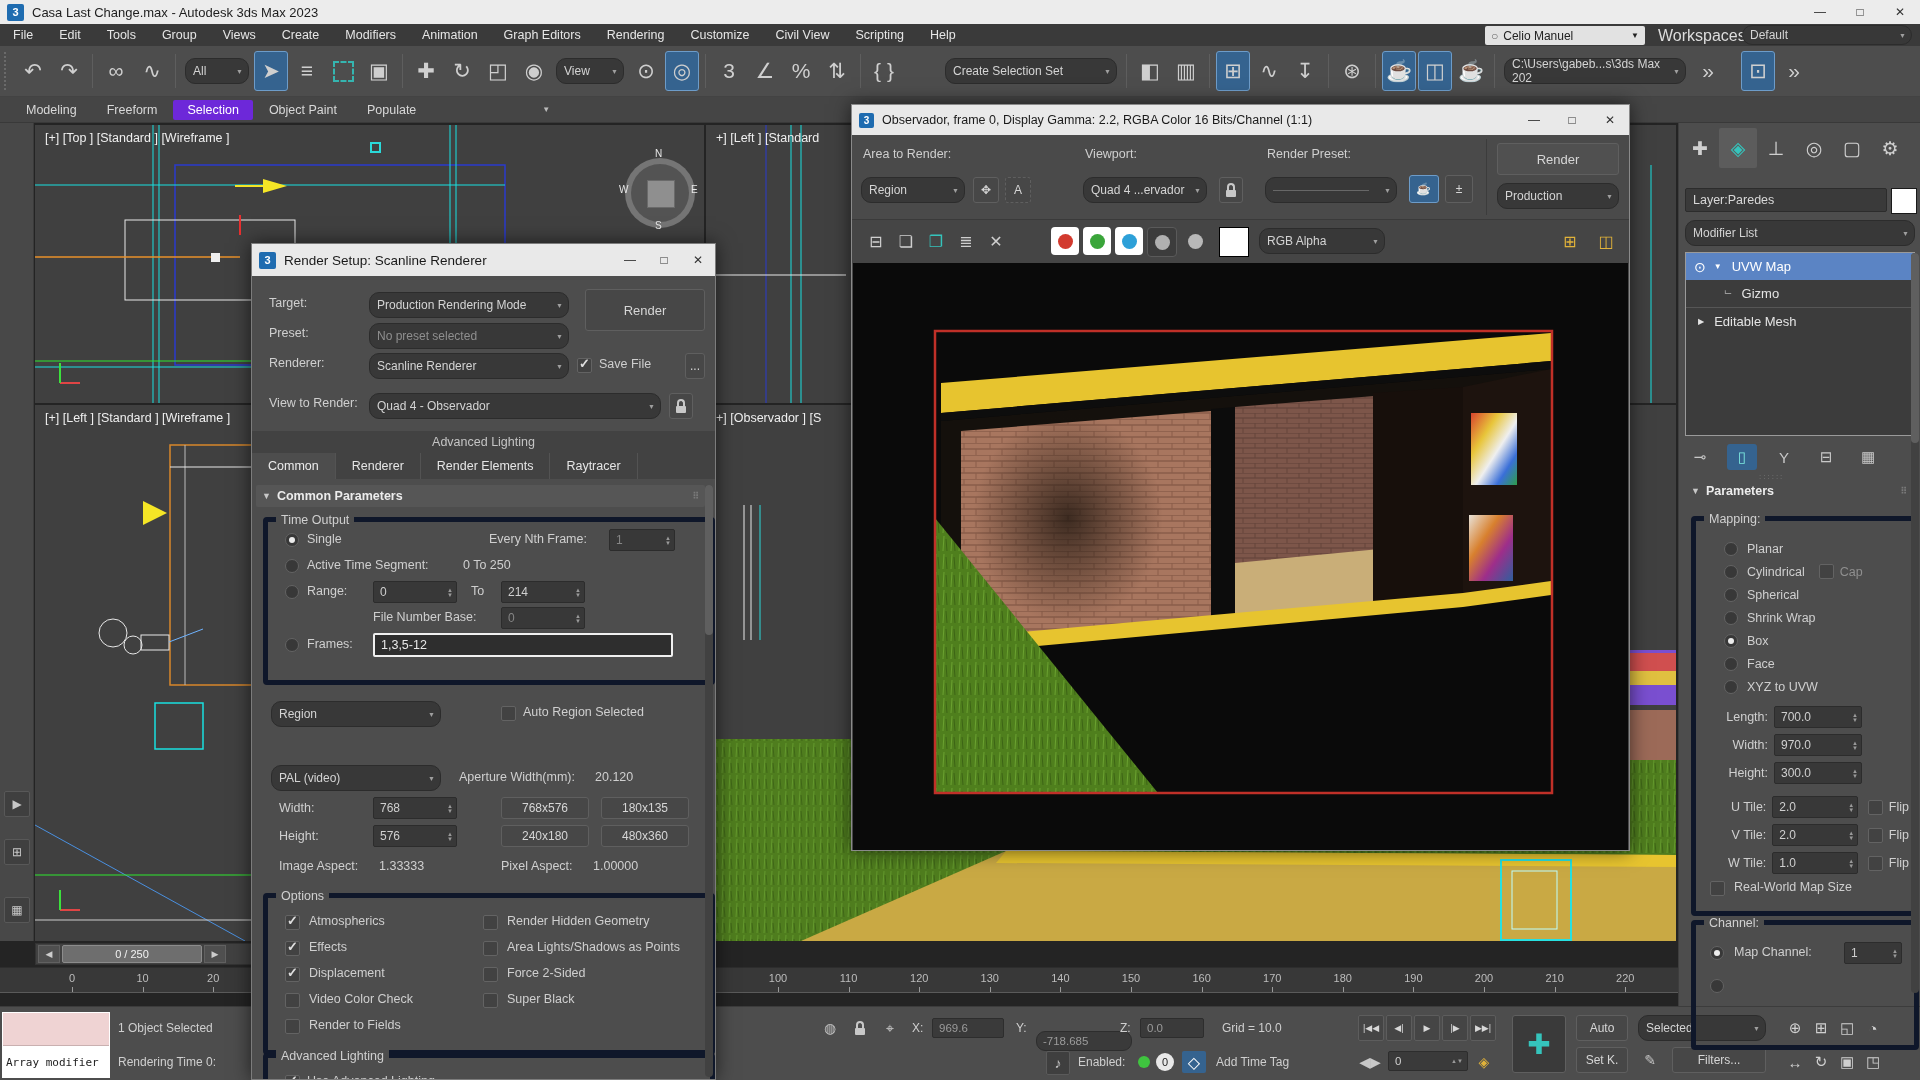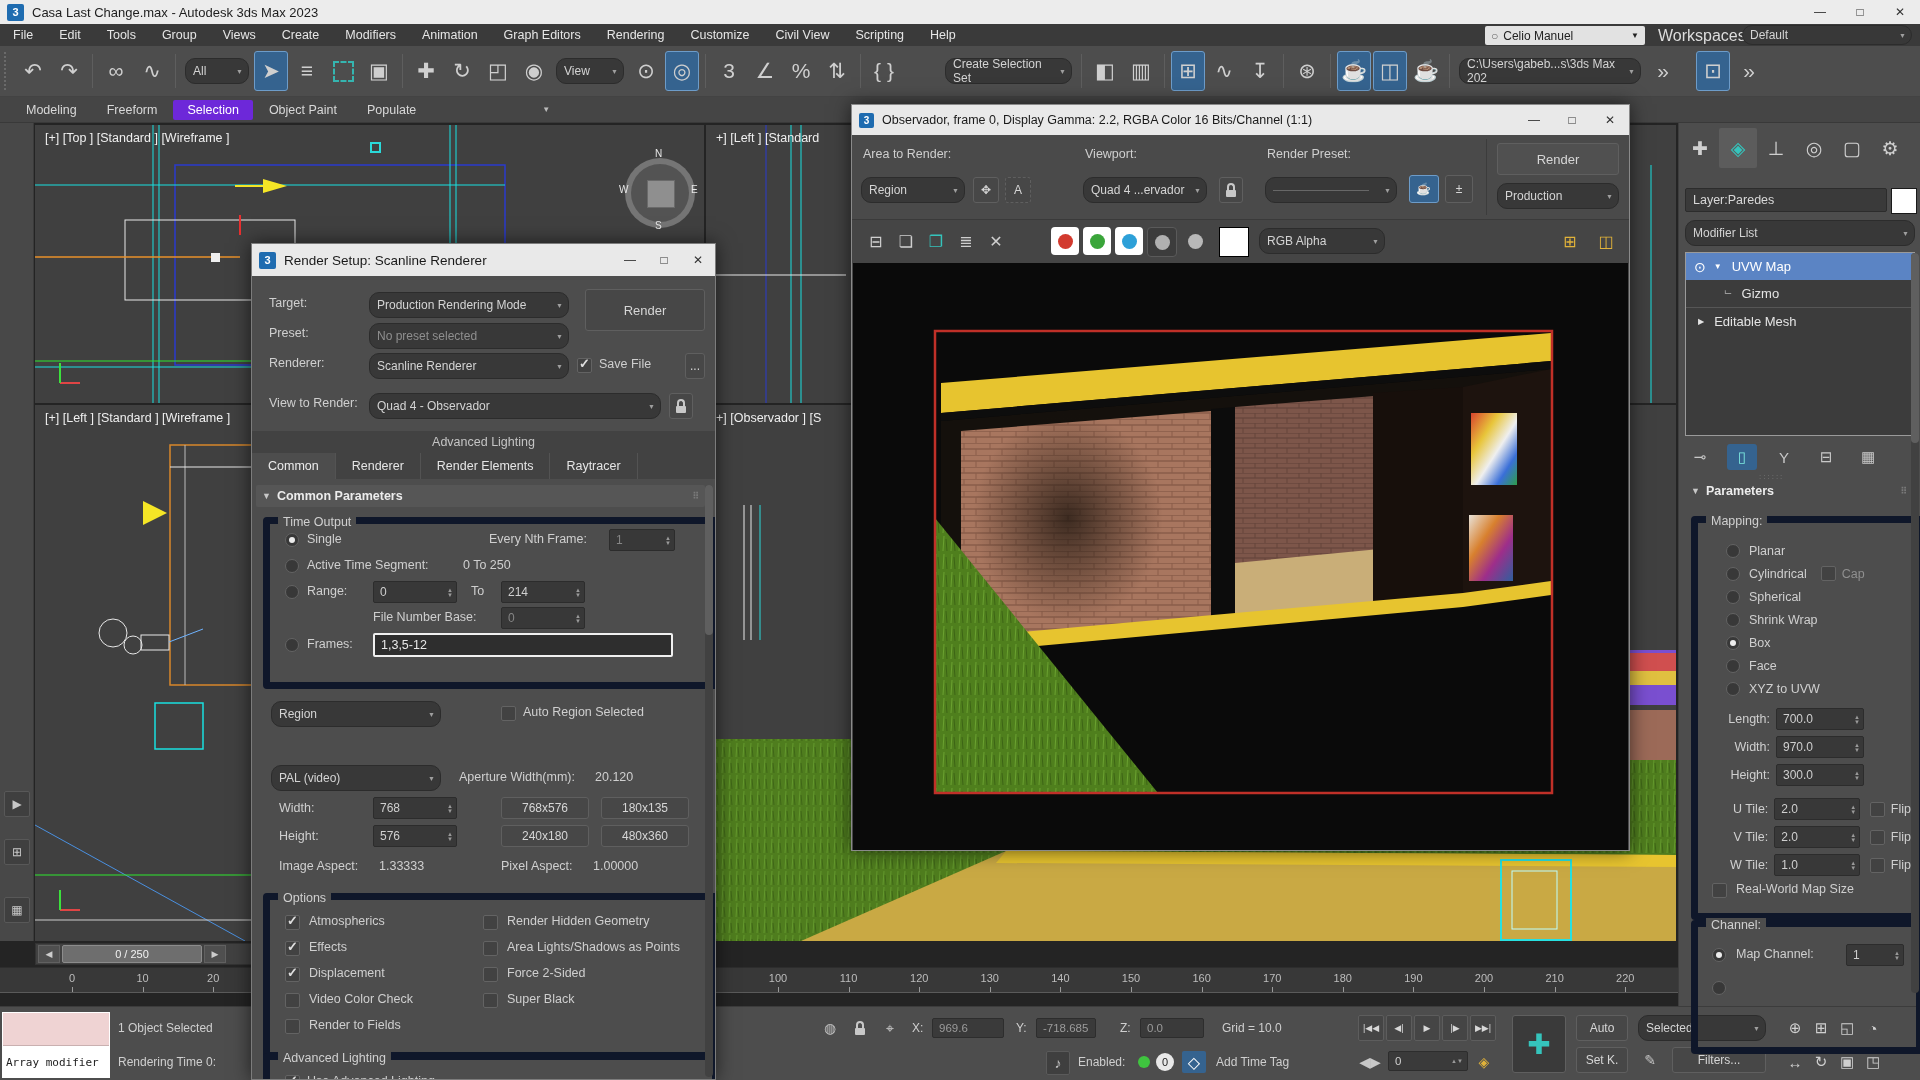--- a/index.html
+++ b/index.html
@@ -74,21 +74,21 @@
   .sfield{position:absolute;height:20px;background:#3a3a3a;border:1px solid #2d2d2d;border-radius:2px;
     color:#9b9b9b;font-size:11.5px;display:flex;align-items:center;padding-left:6px;box-sizing:border-box;}
   .sicon{position:absolute;width:24px;height:22px;color:#c8c8c8;font-size:14px;display:flex;
     align-items:center;justify-content:center;}
   .pb{width:26px;height:26px;background:#454545;border:1px solid #5d5d5d;border-radius:2px;color:#d8d8d8;
     font-size:9px;display:flex;align-items:center;justify-content:center;margin-right:2px;box-sizing:border-box;}
   .btn{background:#474747;border:1px solid #5f5f5f;border-radius:3px;color:#d6d6d6;font-size:12px;
     display:flex;align-items:center;justify-content:center;box-sizing:border-box;}
   .navi{width:26px;height:26px;color:#cfcfcf;font-size:15px;display:flex;align-items:center;justify-content:center;}
   
-  .grp{position:absolute;border:7px solid #0f172a;border-radius:4px;}
+  .grp{position:absolute;border:5px solid #0f172a;border-radius:4px;}
   .lg{position:absolute;top:-9px;left:8px;background:#4d4d4d;padding:0 5px;color:#d0d0d0;font-size:12.5px;}
   .lbl{position:absolute;color:#cfcfcf;font-size:12.5px;white-space:nowrap;}
   .spin{position:absolute;background:#383838;border:1px solid #2c2c2c;border-radius:2px;color:#cfcfcf;
     font-size:12px;display:flex;align-items:center;padding-left:6px;box-sizing:border-box;height:22px;}
   .spin::after{content:"▲▼";position:absolute;right:3px;font-size:6px;letter-spacing:-1px;color:#9a9a9a;
     writing-mode:vertical-lr;text-orientation:upright;line-height:7px;}
   .spin.dis{color:#858585;}
   .chk{position:absolute;width:15px;height:15px;background:#424242;border:1px solid #636363;border-radius:2px;
     box-sizing:border-box;}
   .chk.on::after{content:"✓";position:absolute;left:1px;top:-3px;color:#dedede;font-size:13px;font-weight:bold;}
@@ -246,21 +246,21 @@
       <div class="ti">
         <span>%</span>
       </div>
       <div class="ti">
         <span>⇅</span>
       </div>
       <div class="tsep"></div>
       <div class="ti">
         <span>{ }</span>
       </div>
-      <div class="dd tb-dd" style="width: 127px; margin-left: 43px;">Create Selection Set</div>
+      <div class="dd tb-dd" style="width: 172px; margin-left: 43px;">Create Selection Set</div>
       <div class="tsep"></div>
       <div class="ti">
         <span>◧</span>
       </div>
       <div class="ti">
         <span>▥</span>
       </div>
       <div class="tsep"></div>
       <div class="ti hl">
         <span>⊞</span>
@@ -484,21 +484,21 @@
           <b></b>
           <i></i>
         </span>
       </div>
     <div class="sicon" style="left:878px;top:10px;">⌖</div>
     <div class="sbtext" style="left:912px;top:14px;">X:</div>
     <div class="sfield" style="left:932px;top:11px;width:72px;">
         <span>969.6</span>
       </div>
     <div class="sbtext" style="left:1016px;top:14px;">Y:</div>
-    <div class="sfield" style="left:1036px;top:11px;width:60px;">
+    <div class="sfield" style="left:1036px;top:24px;width:96px;border-radius:9px;">
         <span>-718.685</span>
       </div>
     <div class="sbtext" style="left:1120px;top:14px;">Z:</div>
     <div class="sfield" style="left:1140px;top:11px;width:64px;">
         <span>0.0</span>
       </div>
     <div class="sbtext" style="left:1222px;top:14px;">Grid = 10.0</div>
 
     <div class="sicon" style="left:1046px;top:44px;background:#3f3f3f;border:1px solid #5a5a5a;border-radius:2px;width:22px;">♪</div>
     <div class="sbtext" style="left:1078px;top:48px;">Enabled:</div>

